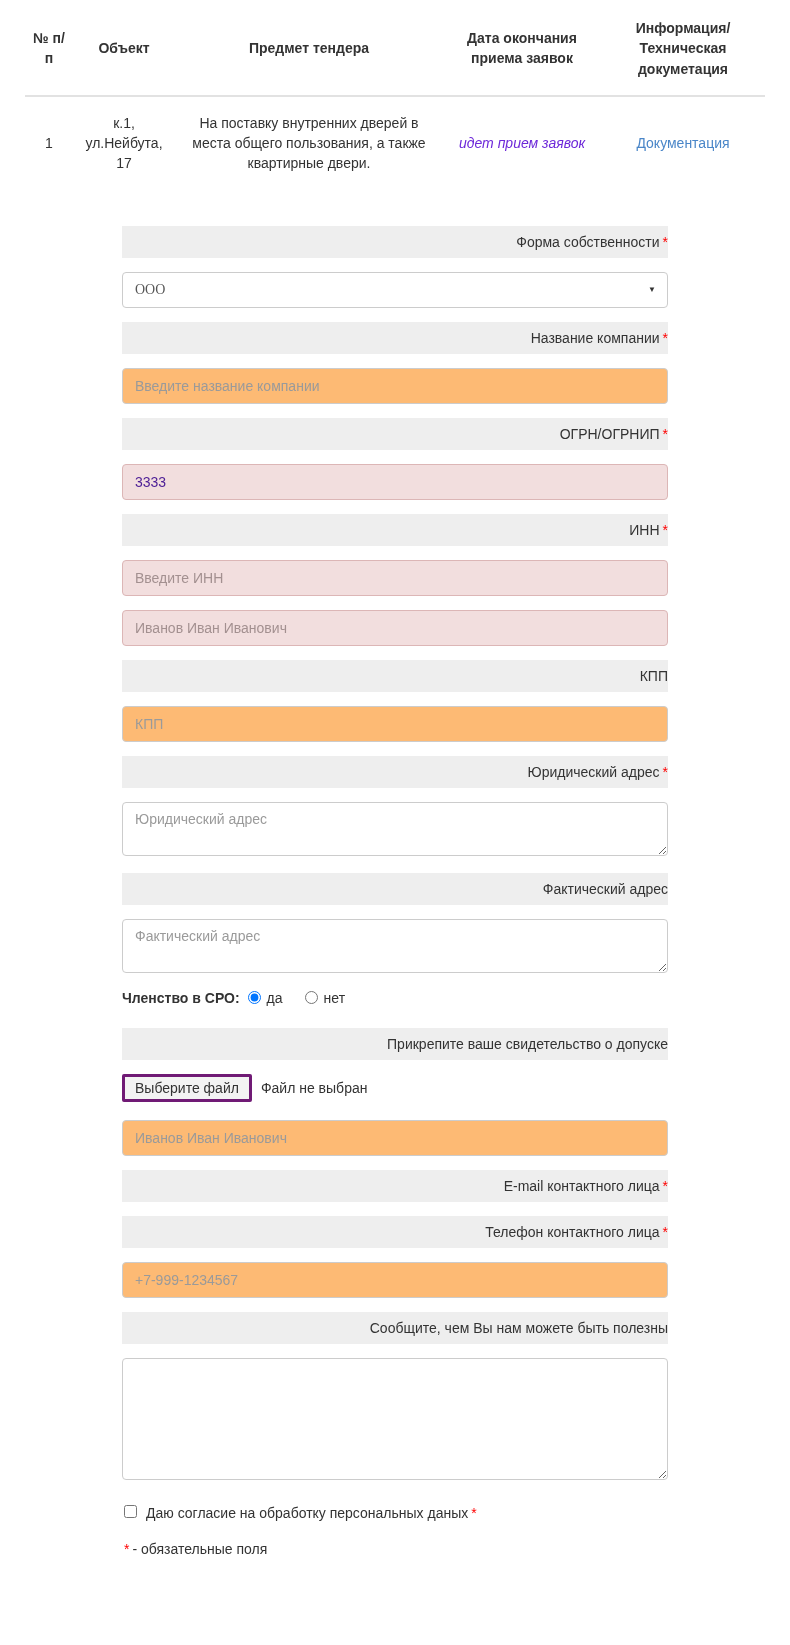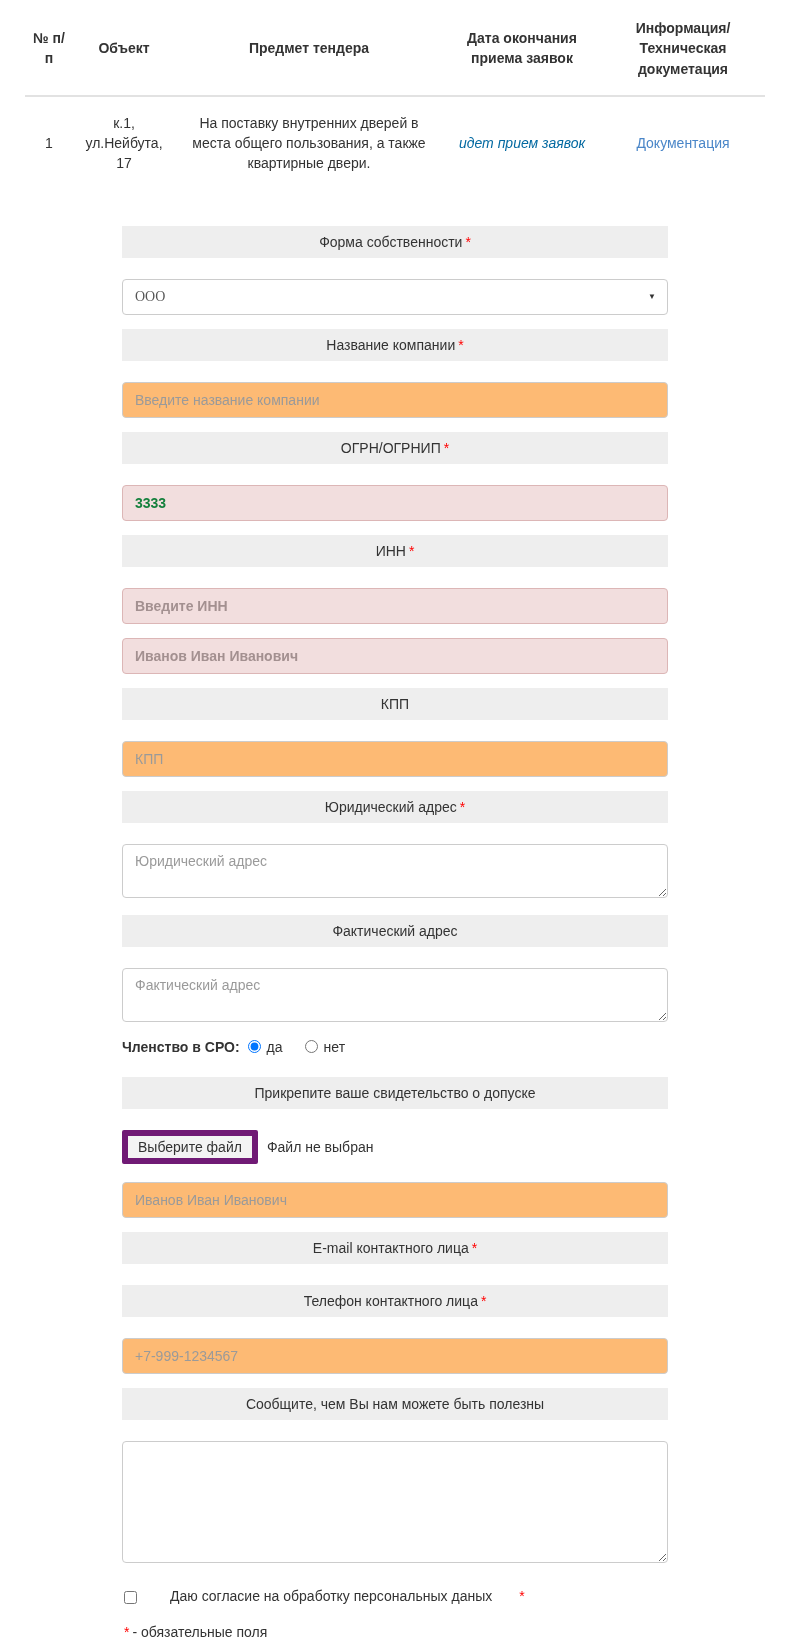--- a/index.html
+++ b/index.html
@@ -17,39 +17,39 @@
   table.tender-table th {
     font-weight: bold; font-size: 14px; color: #333;
     text-align: center; vertical-align: middle;
     padding: 10px 4px 16px 4px; line-height: 1.45;
     border-bottom: 2px solid #e2e2e2;
   }
   table.tender-table td {
     text-align: center; vertical-align: middle;
     padding: 16px 6px 14px 6px; line-height: 1.45; font-size: 14px;
   }
-  .status-italic { font-style: italic; color: #0369a1; margin-top: 48px; }
+  .status-italic { font-style: italic; color: #6d28d9; margin-top: 48px; }
   a.doc-link { color: #4a86c8; text-decoration: none; cursor: pointer; }
 
   
   .form-wrap { width: 546px; margin: 38px auto 0 auto; }
   .group { margin-bottom: 14px; }
   .field-bar {
     background: #eeeeee; height: 32px; line-height: 32px;
-    text-align: center; font-size: 14px; color: #333; margin-bottom: 21px;
+    text-align: right; font-size: 14px; color: #333; margin-bottom: 14px;
   }
   .req { color: #ff0000; margin-left: 3px; }
   .txt-input {
     width: 100%; height: 36px; border: 1px solid #ccc; border-radius: 4px;
     padding: 0 12px; font-size: 14px; color: #555;
     font-family: "Liberation Sans", sans-serif; outline: none; background: #fdba74;
   }
   .txt-input::placeholder, textarea::placeholder { color: #9a9a9a; opacity: 1; }
   .input-error {
-    background: #f2dede; border-color: #dcb6b6; color: #15803d; font-weight: bold;
+    background: #f2dede; border-color: #dcb6b6; color: #4c1d95;
   }
   .input-error::placeholder { color: #a39090; }
   .error-msg { color: #e60000; font-size: 14px; margin: 7px 0 0 1px; }
   textarea.area {
     width: 100%; height: 54px; border: 1px solid #ccc; border-radius: 4px;
     padding: 8px 12px; font-size: 14px; color: #555;
     font-family: "Liberation Sans", sans-serif; resize: both; outline: none;
   }
   textarea.area-big { height: 122px; }
 
@@ -70,27 +70,27 @@
   
   .sro-row { margin: 12px 0 22px 0; display: flex; align-items: flex-end; font-size: 14px; }
   .sro-row .sro-label { font-weight: bold; margin-right: 8px; }
   .sro-row label { display: flex; align-items: center; margin-right: 22px; cursor: pointer; }
   .sro-row input { margin-right: 6px; }
 
   
   .file-row { display: flex; align-items: center; margin-top: 2px; }
   .file-btn {
     font-family: "Liberation Sans", sans-serif; font-size: 14px; color: #333;
-    background: #f3f3f3; border: 6px solid #701a75; border-radius: 2px;
+    background: #f3f3f3; border: 3px solid #701a75; border-radius: 2px;
     padding: 3px 10px; cursor: pointer;
   }
   .file-status { margin-left: 9px; color: #333; }
 
   
-  .consent-row { display: flex; align-items: flex-end; margin: 22px 0 0 2px; font-size: 14px; gap: 24px; }
+  .consent-row { display: flex; align-items: flex-start; margin: 22px 0 0 2px; font-size: 14px; }
   .consent-row input { margin-right: 9px; }
   .req-note { margin: 20px 0 0 2px; font-size: 14px; color: #333; }
 </style>
 </head>
 <body>
 
 <div class="tender-table-wrap">
   <table class="tender-table">
     <colgroup>
       <col style="width:48px">

